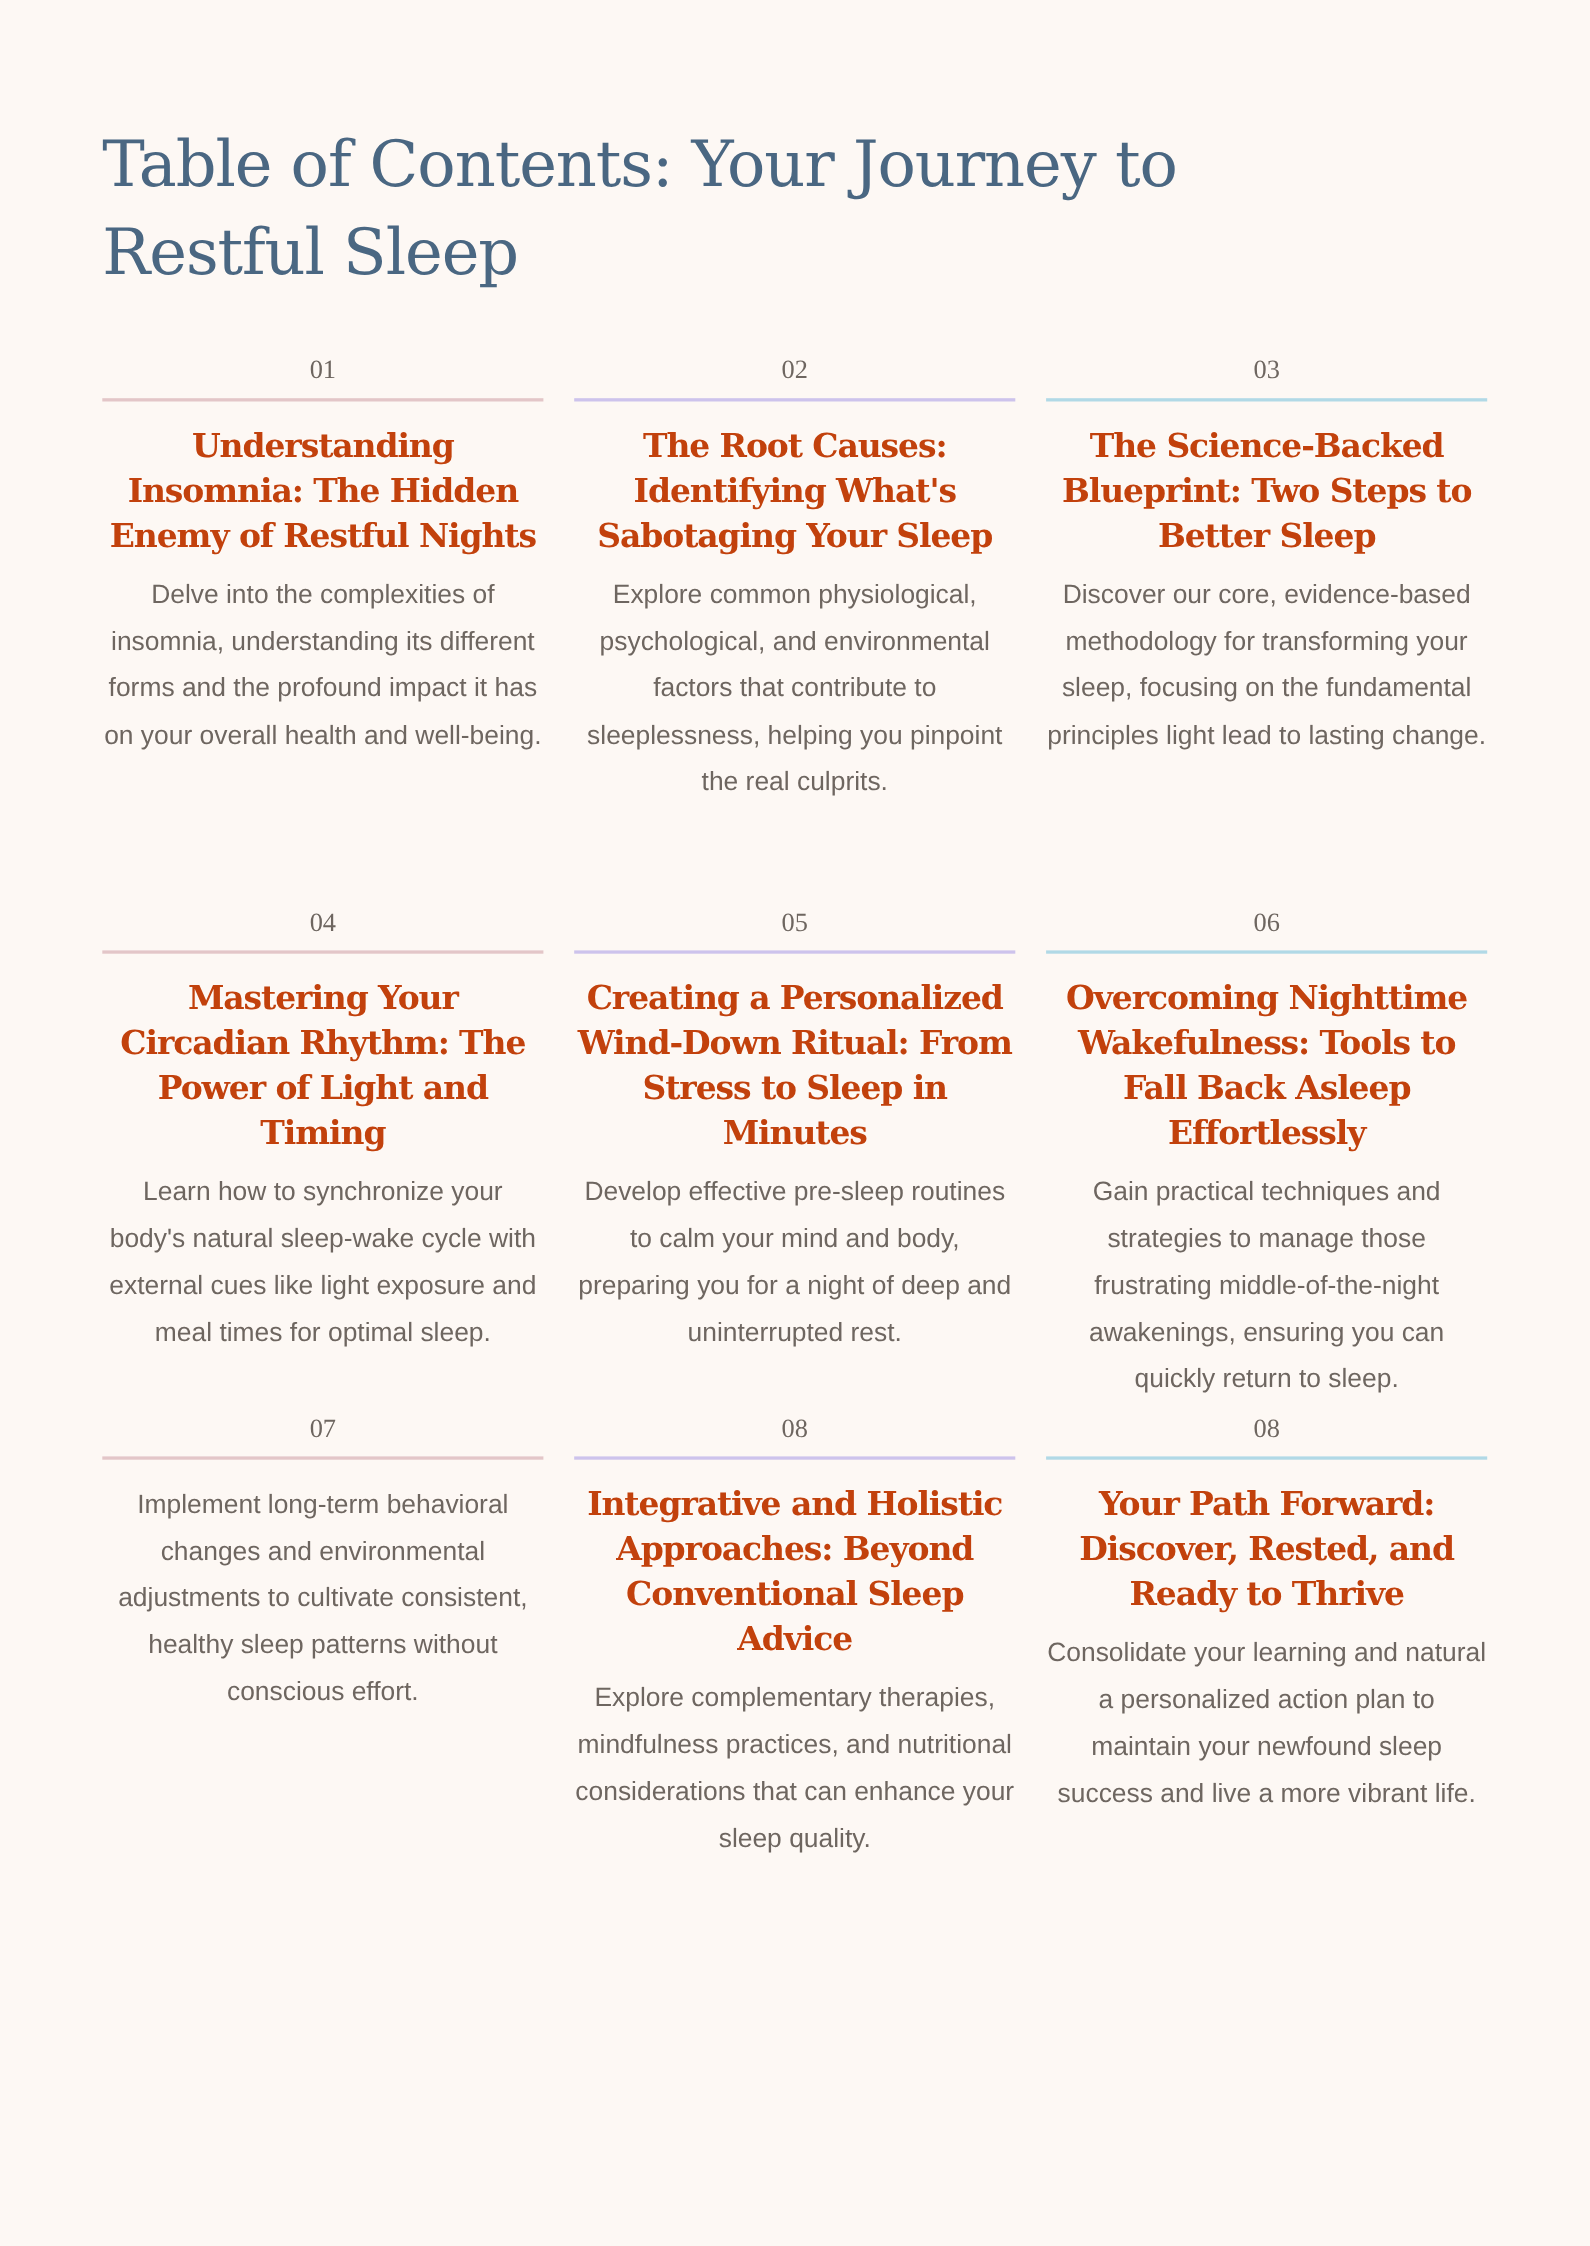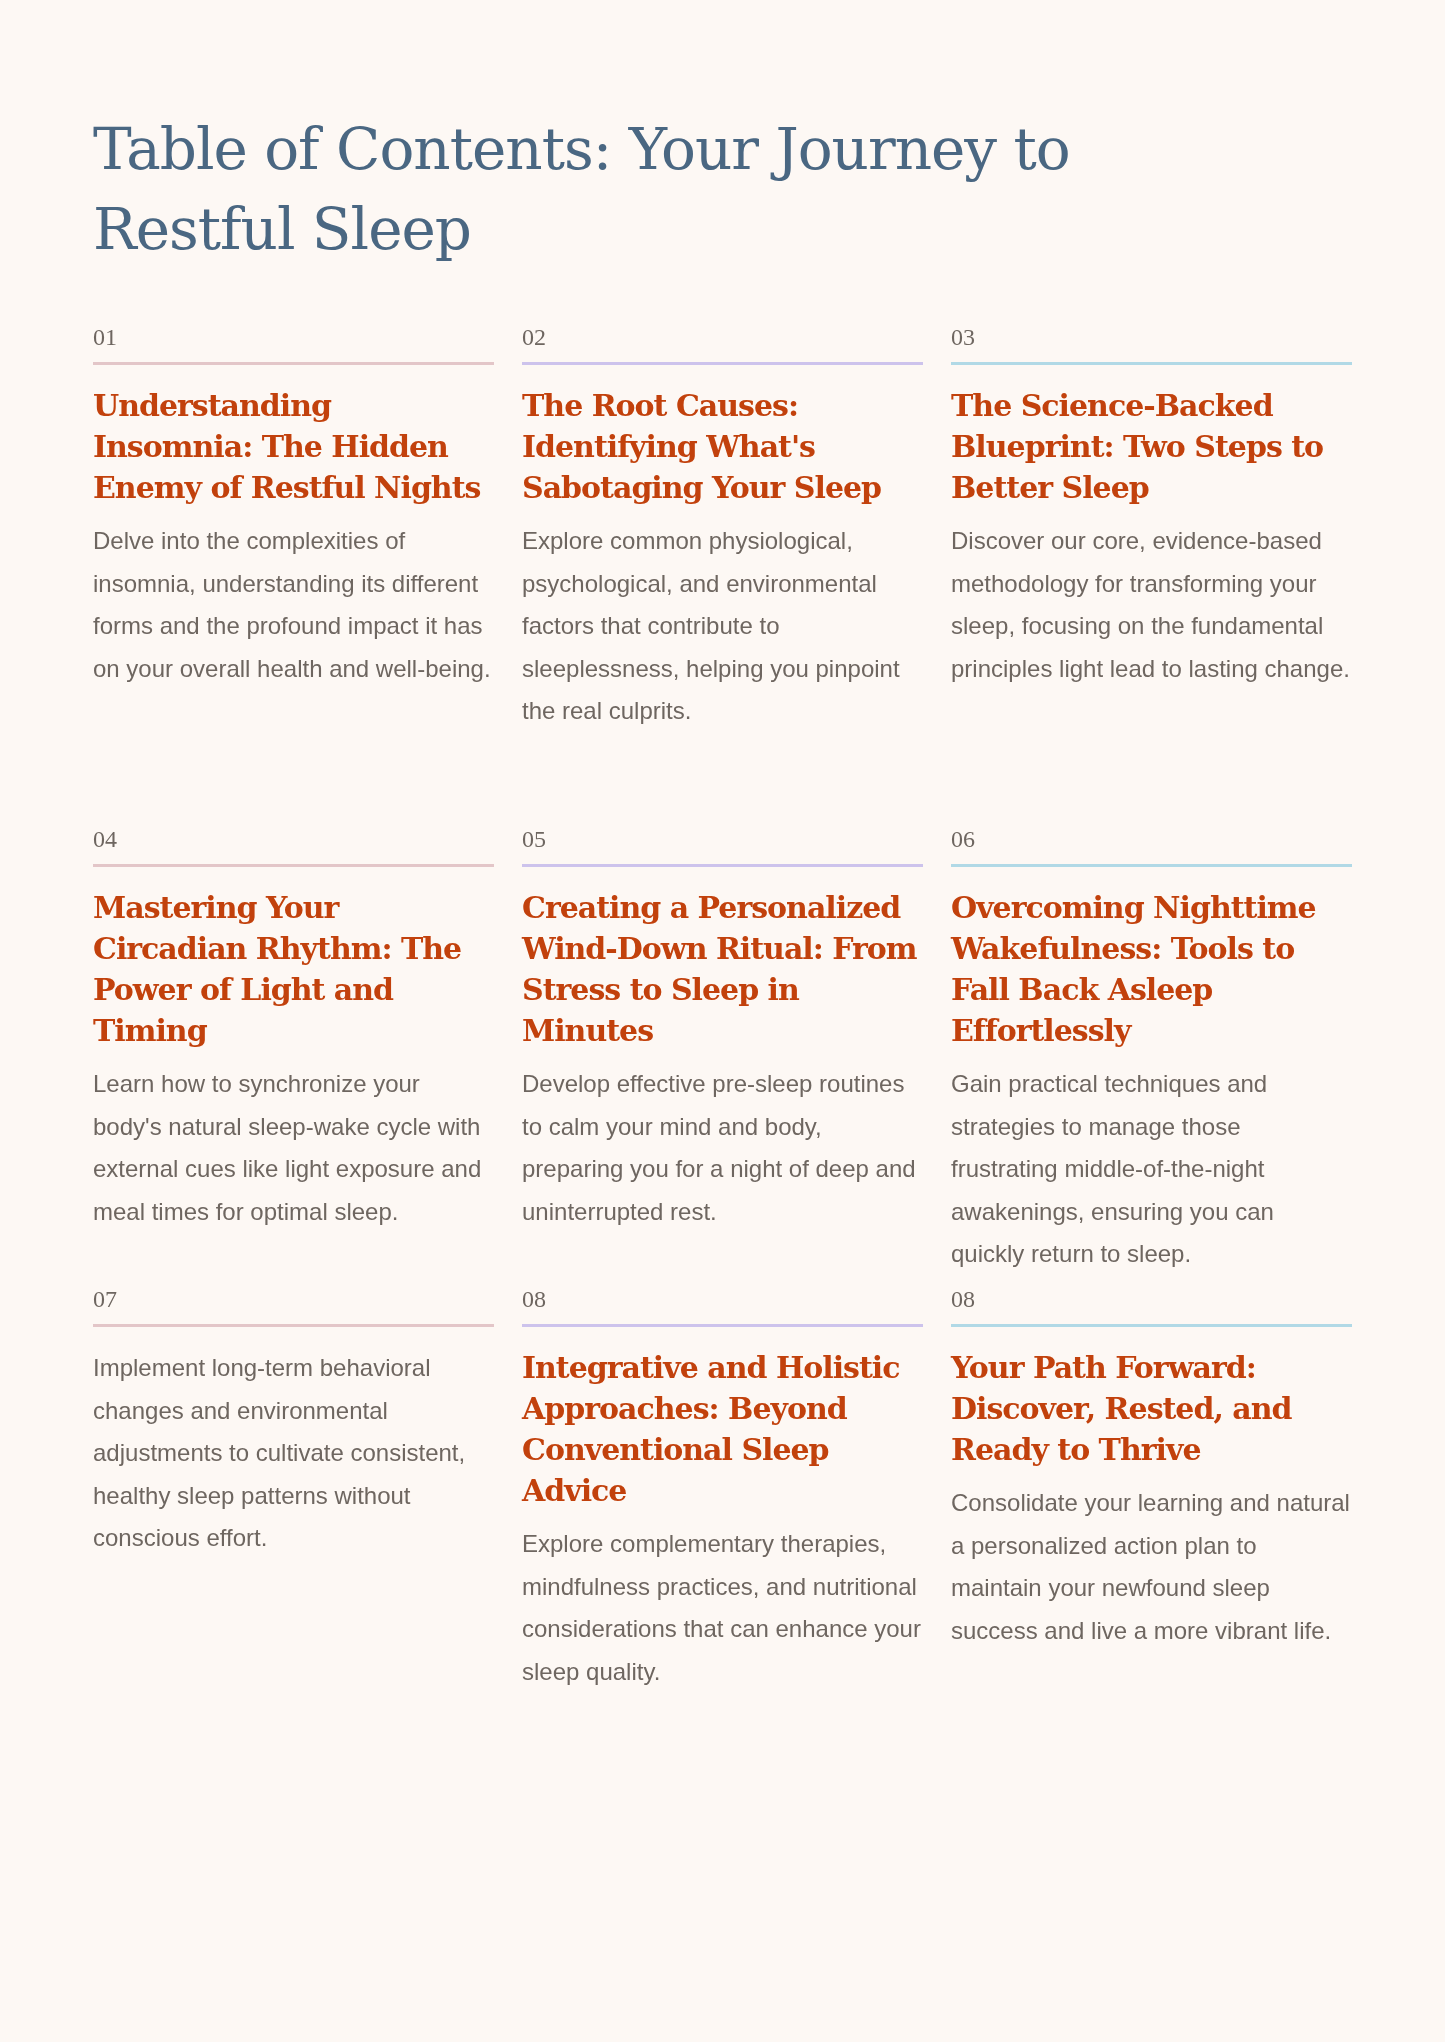--- a/index.html
+++ b/index.html
@@ -32,20 +32,21 @@
     }
     .grid {
       position: absolute;
       left: 0;
       top: 213px;
       width: 1260px;
     }
     .entry {
       position: absolute;
       width: 401px;
+      text-align: center;
     }
     .num {
       font-family: "Liberation Serif", "DejaVu Serif", serif;
       font-size: 24px;
       color: #6e6660;
       height: 30px;
       line-height: 30px;
       margin: 0;
     }
     .rule {

